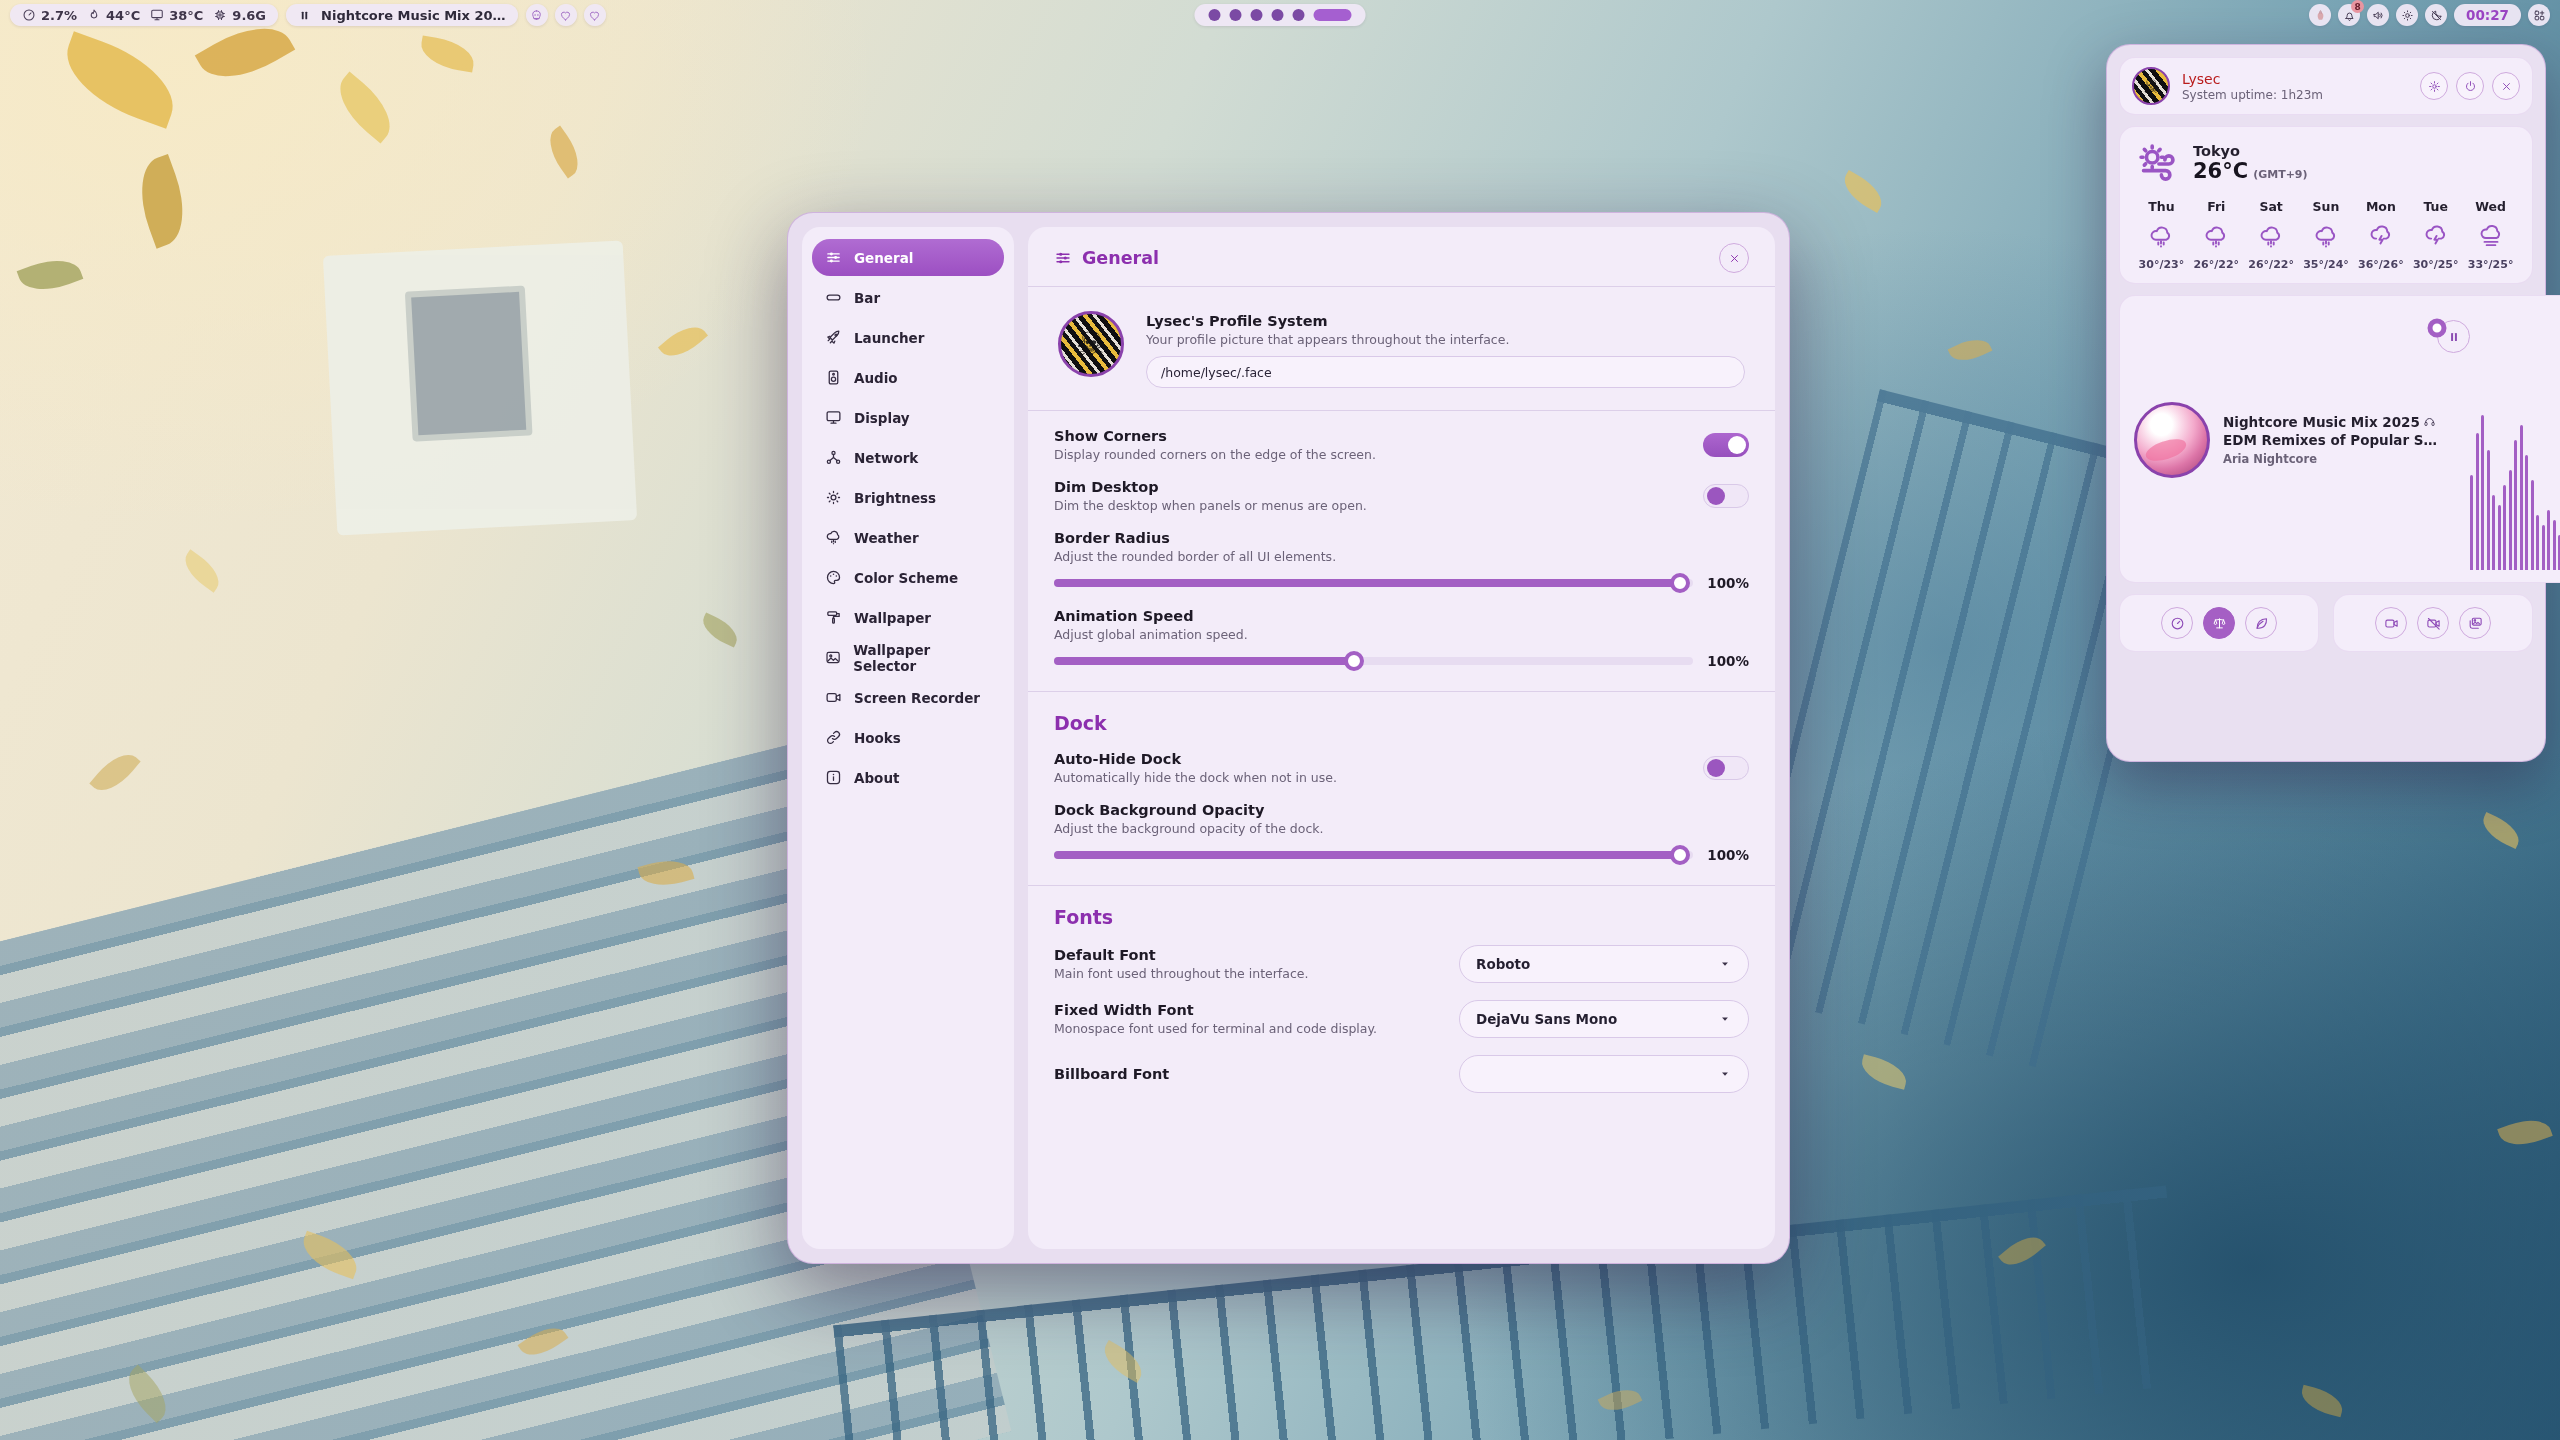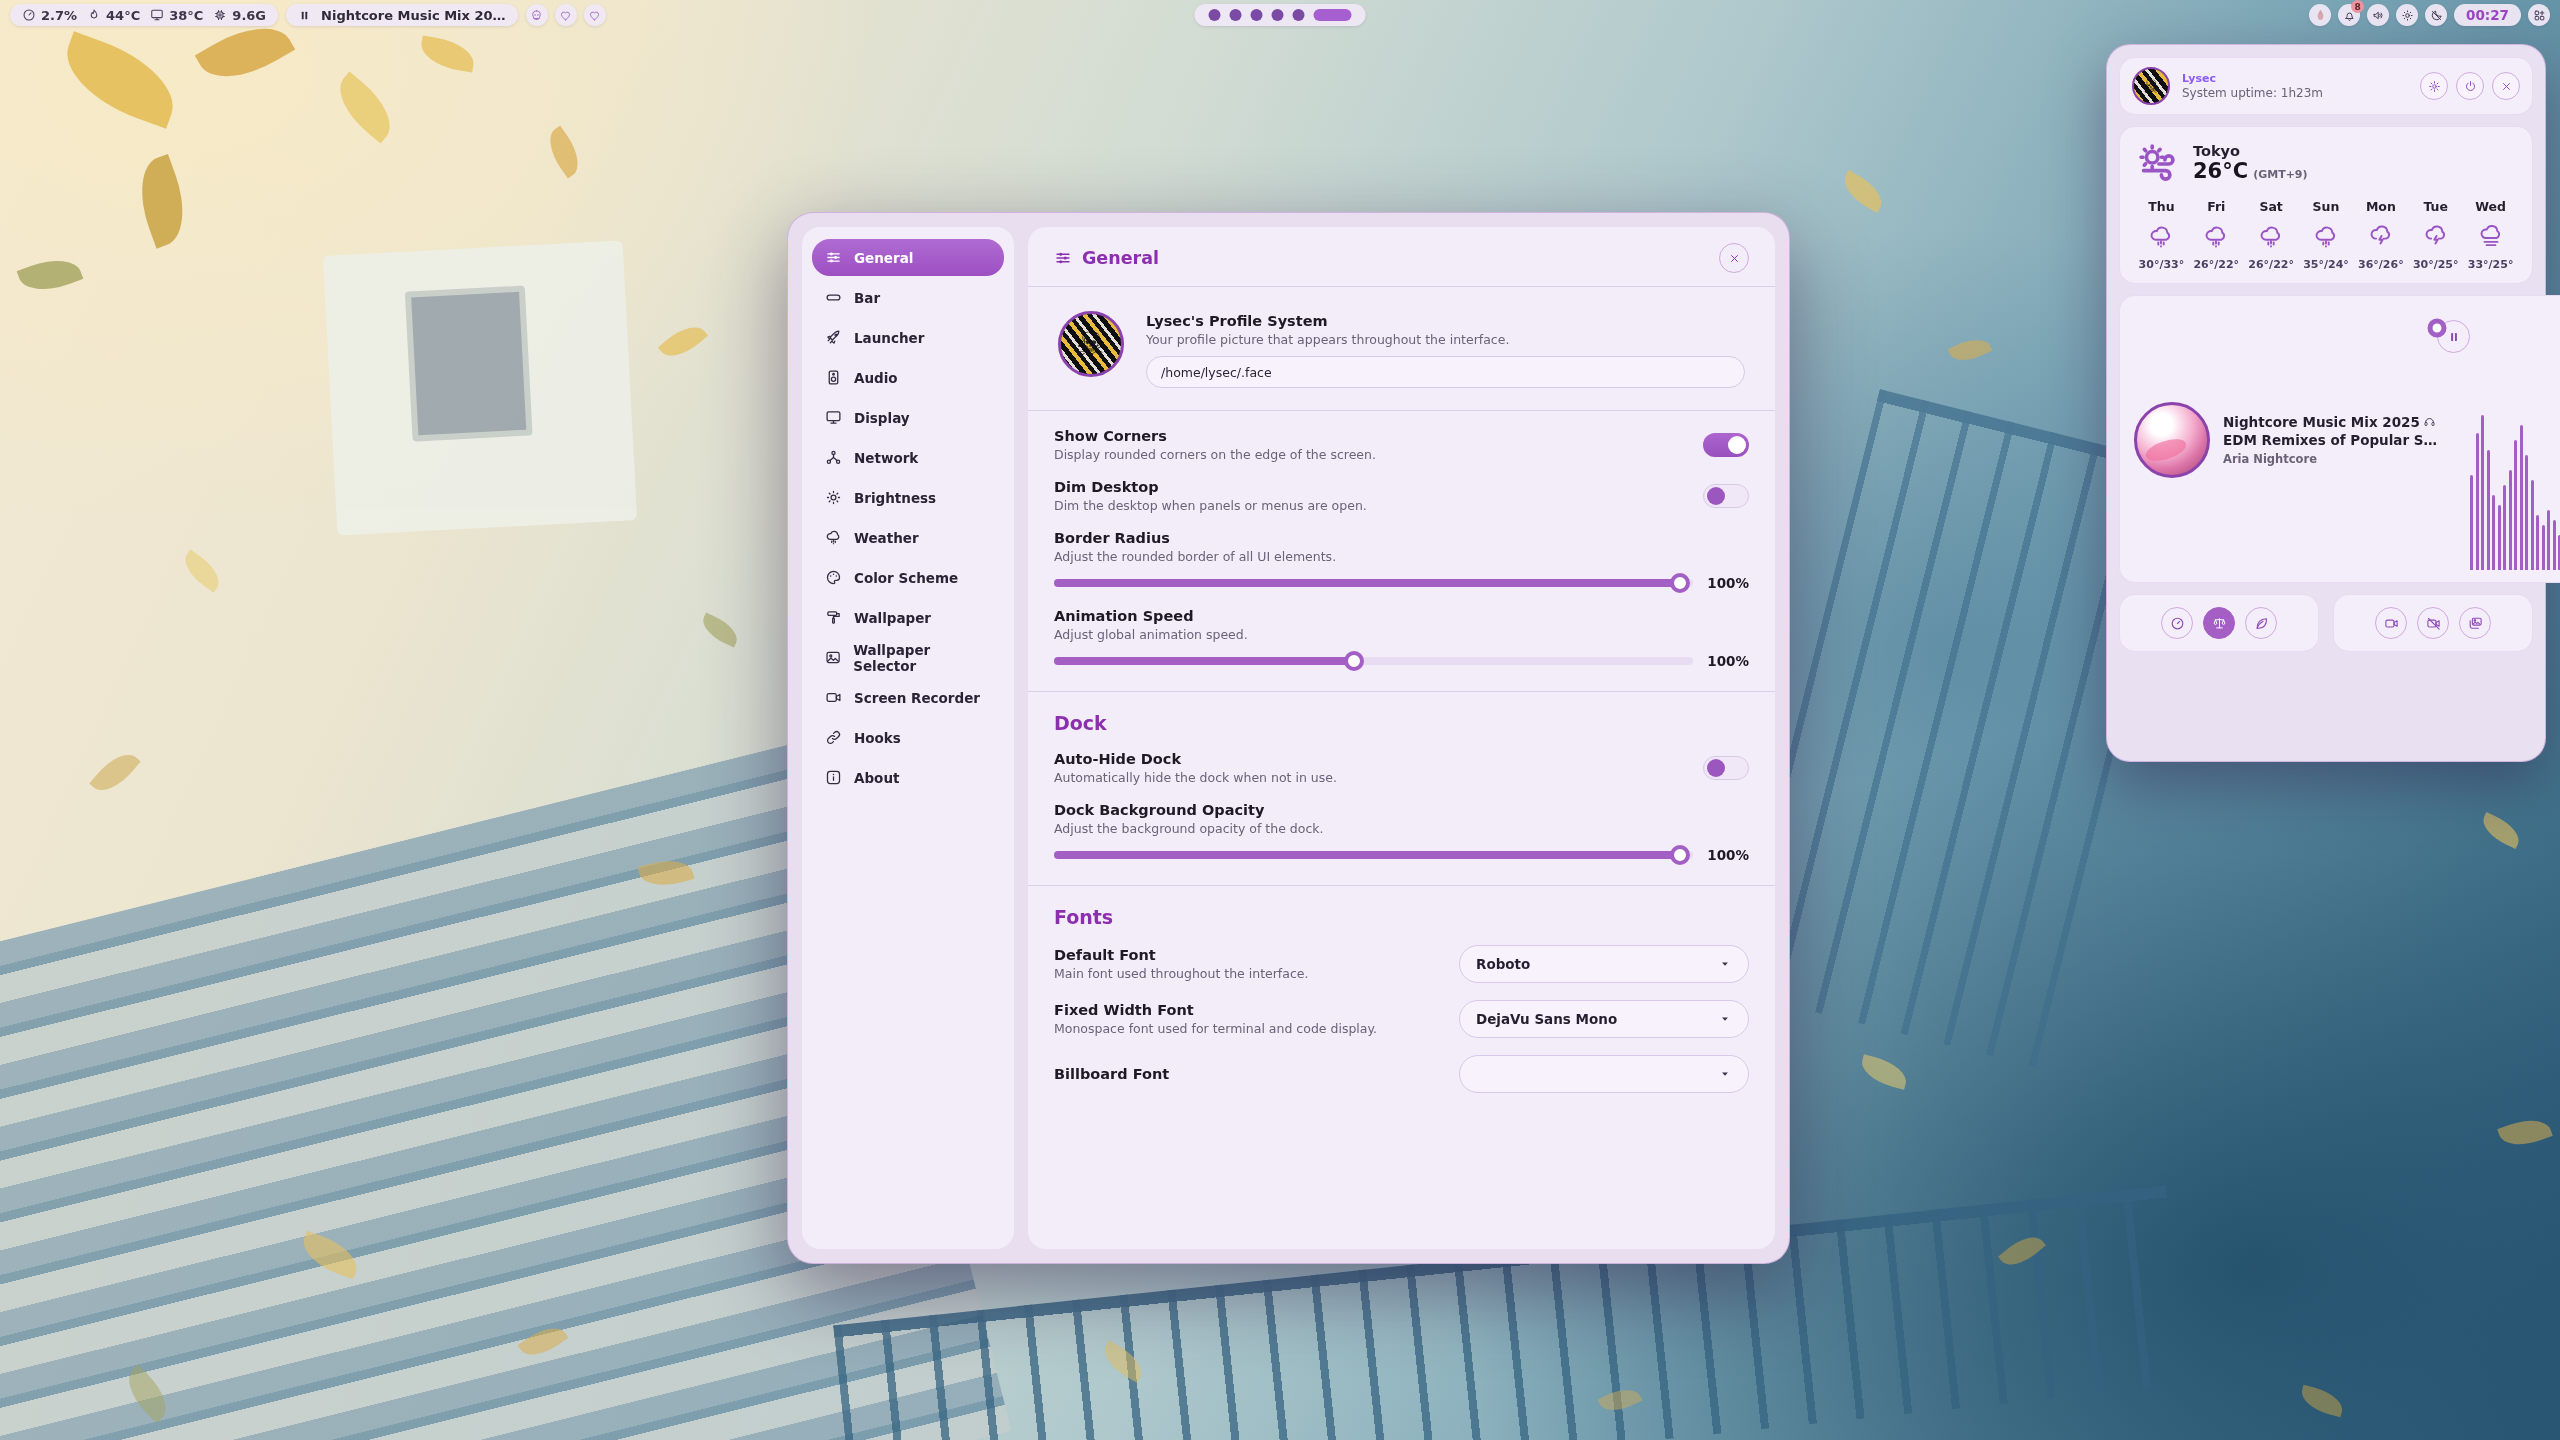--- a/index.html
+++ b/index.html
@@ -93,21 +93,21 @@
   .dropdown span { font-size:13.5px; font-weight:700; color:#241f30; }
   .dropdown .icon { width:14px; height:14px; margin-left:auto; color:#3a3148; }
 
   
   .side-panel { position:fixed; left:2106px; top:44px; width:440px; height:718px; z-index:30;
     background:#e9e0f1; border:1.5px solid rgba(160,100,190,.35); border-radius:24px;
     box-shadow:0 22px 60px rgba(38,18,58,.4); padding:12px; display:flex; flex-direction:column; gap:11px; }
   .card { background:#f4edfa; border-radius:16px; border:1px solid rgba(160,100,190,.12); }
   .user-card { height:58px; display:flex; align-items:center; gap:12px; padding:0 12px; }
   .avatar-sm { width:38px; height:38px; font-size:19px; border-width:2.5px; flex:none; }
-  .user-name { font-size:11px; font-weight:700; color:#8b5cf6; }
+  .user-name { font-size:14px; font-weight:400; color:#b91c1c; }
   .user-uptime { font-size:12px; color:#6b6278; margin-top:1px; }
   .round-btn { width:28px; height:28px; border-radius:50%; border:1.3px solid #cfaade; background:rgba(250,245,253,.6); color:#8f4cb8; display:flex; align-items:center; justify-content:center; cursor:pointer; }
   .round-btn .icon { width:13px; height:13px; }
   .user-btns { margin-left:auto; display:flex; gap:8px; }
 
   .weather-card { padding:13px 14px 12px; }
   .weather-head { display:flex; align-items:center; gap:13px; }
   .weather-icon { width:46px; height:46px; color:#9a55c4; flex:none; }
   .weather-city { font-size:14.5px; font-weight:700; color:#241f2e; }
   .weather-temp { font-size:21px; font-weight:800; color:#18141f; }
@@ -664,21 +664,21 @@
     </div>
     <div class="forecast" id="forecast">
         <div>
      <div class="fc-day">Thu</div>
      <span class="icon fc-icon">
             <svg viewBox="0 0 24 24" fill="none" stroke="currentColor" stroke-width="1.8" stroke-linecap="round" stroke-linejoin="round">
               <path d="M7.5 14.5a4 4 0 1 1 .6-7.9A5 5 0 0 1 17.8 8a3.6 3.6 0 0 1-.9 6.5H7.5z"></path>
               <path d="M9.5 17v2M12 16v2M14.5 17v2M12 20.6v.1"></path>
             </svg>
           </span>
-     <div class="fc-temps">30°/33°</div></div>
+     <div class="fc-temps">30°/23°</div></div>
         <div>
      <div class="fc-day">Fri</div>
      <span class="icon fc-icon">
             <svg viewBox="0 0 24 24" fill="none" stroke="currentColor" stroke-width="1.8" stroke-linecap="round" stroke-linejoin="round">
               <path d="M7.5 14.5a4 4 0 1 1 .6-7.9A5 5 0 0 1 17.8 8a3.6 3.6 0 0 1-.9 6.5H7.5z"></path>
               <path d="M9.5 17v2M12 16v2M14.5 17v2M12 20.6v.1"></path>
             </svg>
           </span>
      <div class="fc-temps">26°/22°</div></div>
         <div>

